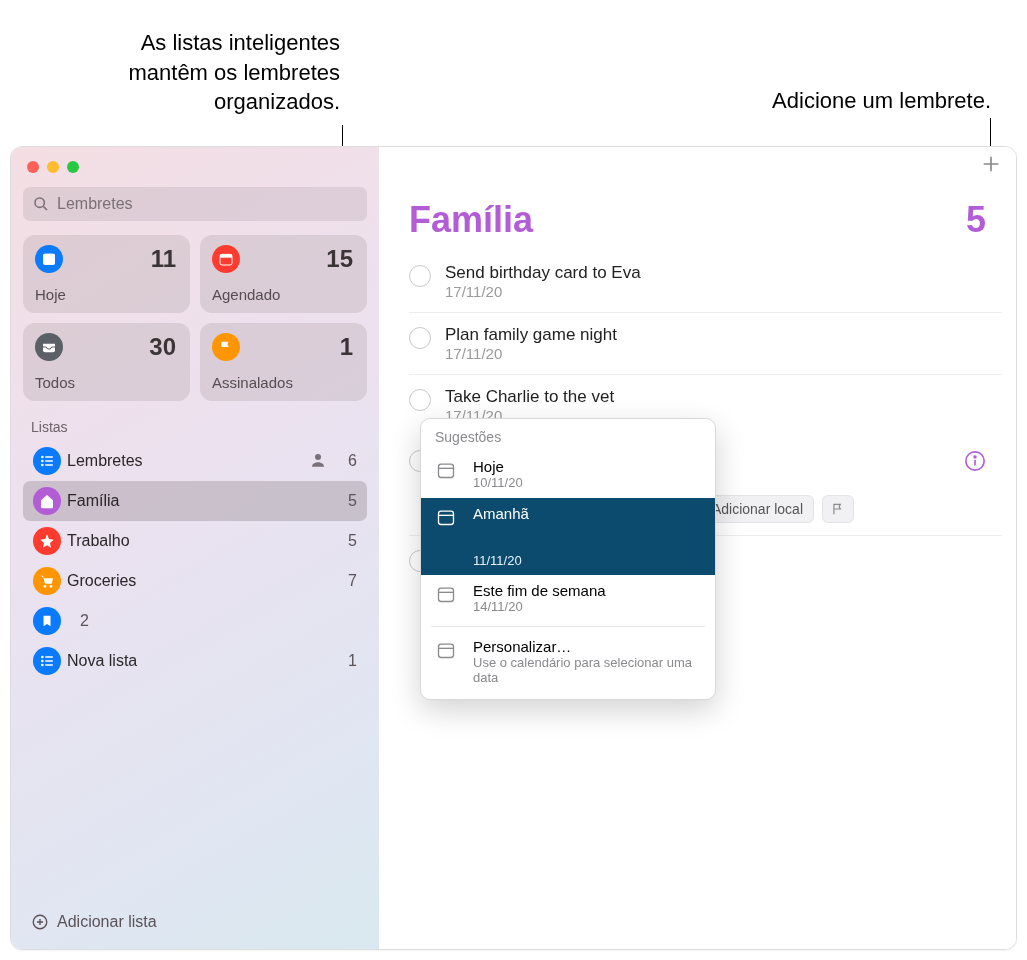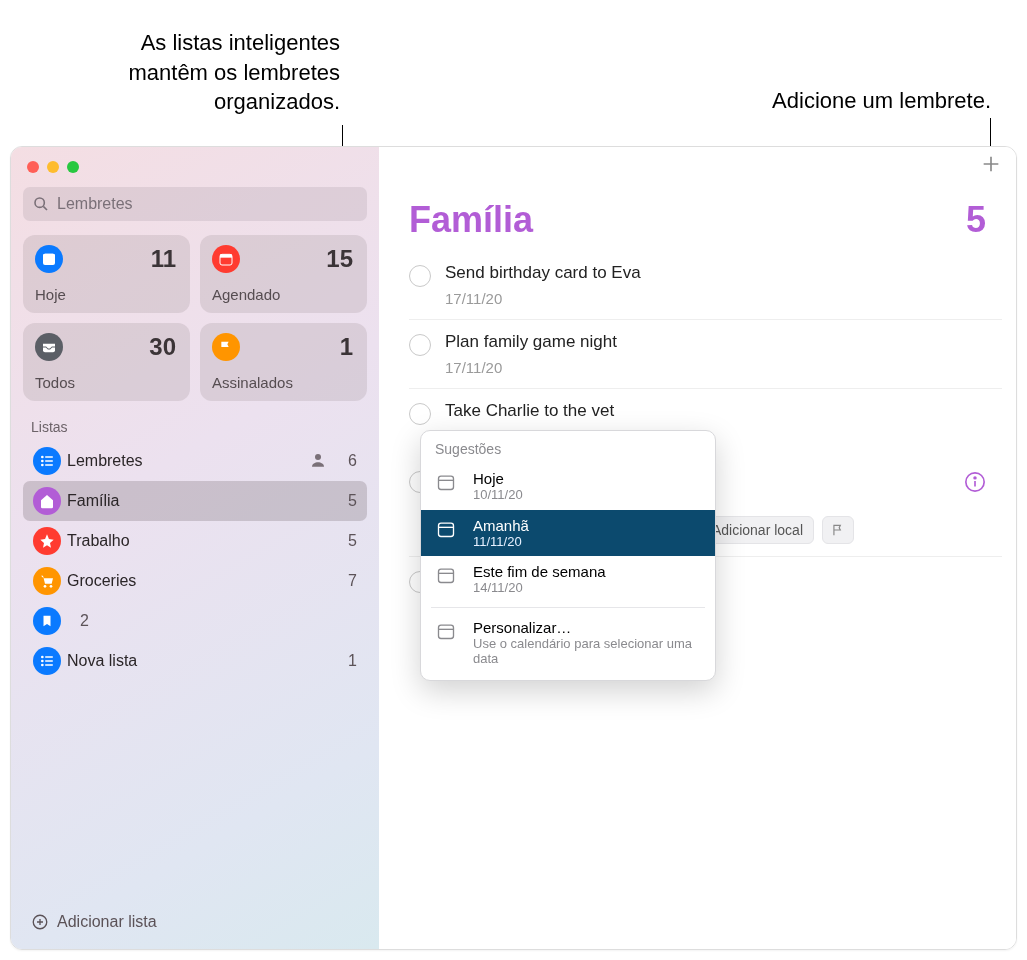--- a/index.html
+++ b/index.html
@@ -98,47 +98,47 @@
     padding: 12px 16px 12px 0;
     border-bottom: 1px solid #eee;
   }
   .item:last-child { border-bottom: none; }
   .radio {
     width: 22px; height: 22px; border-radius: 50%;
     border: 1.5px solid #c9c9c9; flex-shrink: 0; margin-top: 2px;
   }
   .ibody { flex: 1; }
   .ititle { font-size: 17px; color: #222; }
-  .idate { font-size: 15px; color: #9a9a9a; margin-top: 7px; }
+  .idate { font-size: 15px; color: #9a9a9a; margin-top: 0; }
   .editing .ititle { font-size: 17px; }
   .notesph { font-size: 15px; color: #b8b8b8; margin-top: 2px; }
   .chips { display:flex; gap:8px; margin-top:8px; flex-wrap:wrap; }
   .chip {
     display:flex; align-items:center; gap:0;
     background:#f1f1f3; border:1px solid #e4e4e7; border-radius:6px;
     height:28px; padding:0 10px; font-size:14px; color:#555;
   }
   .chip .cx { color:#aaa; margin-left:2px; }
   .chip.flag { padding:0 8px; }
   .infoicon { width:22px; height:22px; color:#b25dd6; flex-shrink:0; margin-top:2px; }
   .popover {
     position:absolute;
-    left: 420px; top: 430px;
+    left: 420px; top: 418px;
     width: 296px;
     background:#fff;
     border:1px solid #d8d8db;
     border-radius:10px;
     box-shadow:0 10px 30px rgba(0,0,0,.18);
     padding-bottom:6px;
     font-size:15px;
   }
   .pophdr { color:#8a8a8e; padding:10px 14px 6px; font-size:14px; }
   .popitem { display:flex; gap:12px; align-items:flex-start; padding:7px 14px; }
   .popitem.sel { background:#0c4a6e; color:#fff; }
-  .popitem.sel .popsub { color:#e6f0ff; }
+  .popitem.sel .popsub { color:#e6f0ff;margin-top:31px; }
   .popicon { width:26px; height:22px; color:#8a8a8e; flex-shrink:0; margin-top:2px; }
   .popitem.sel .popicon { color:#fff; }
   .poptitle { font-size:15px; }
   .popsub { font-size:13px; color:#8a8a8e; line-height:1.2; }
   .popdiv { height:1px; background:#e6e6e9; margin:4px 10px; }
   svg { display:block; }
 </style>
 </head>
 <body>
 

